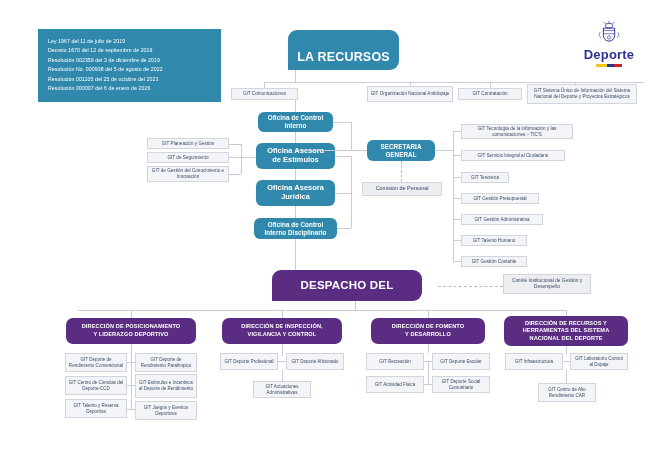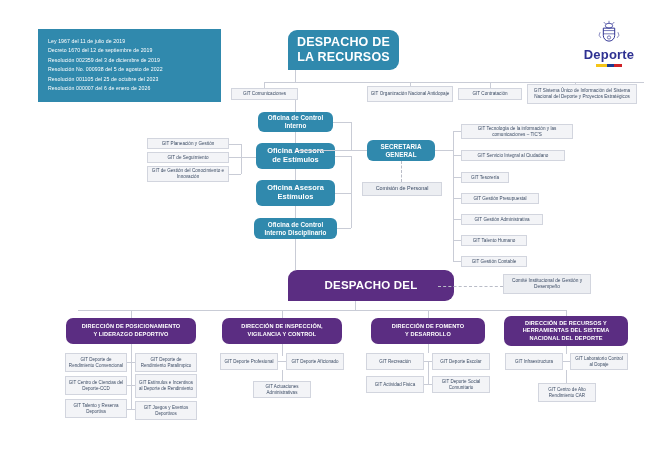--- a/index.html
+++ b/index.html
@@ -114,21 +114,21 @@
     <div class="brand-word">Deporte</div>
     <div class="flag">
       <i class="y"></i>
         <i class="b"></i>
         <i class="r"></i>
     </div>
   </div>
 
   <div class="abs teal-main" style="left:288px;top:30px;width:111px;height:40px;">
     <div>
-      <span>DESPACHO DE</span><br>
+      <br>
       <span>LA RECURSOS</span>
     </div>
   </div>
 
   <div class="abs ln lnv" style="left:295px;top:70px;height:12px;"></div>
 
   <div class="abs ln lnh" style="left:264px;top:82px;width:380px;"></div>
 
   <div class="abs ln lnv" style="left:264px;top:82px;height:6px;"></div>
   <div class="abs ln lnv" style="left:410px;top:82px;height:6px;"></div>
@@ -155,21 +155,21 @@
     <div>
       <span>Oficina Asesora</span><br>
       <span>de Estímulos</span>
     </div>
   </div>
   <div class="abs ln lnh" style="left:335px;top:156px;width:16px;"></div>
 
   <div class="abs teal md" style="left:256px;top:180px;width:79px;height:26px;">
     <div>
       <span>Oficina Asesora</span><br>
-      <span>Estímulos</span>
+      <span>Jurídica</span>
     </div>
   </div>
   <div class="abs ln lnh" style="left:335px;top:193px;width:16px;"></div>
   <div class="abs ln lnv" style="left:351px;top:156px;height:37px;"></div>
 
   <div class="abs teal sm" style="left:254px;top:218px;width:83px;height:21px;">
     <div>
       <span>Oficina de Control</span><br>
       <span>Interno Disciplinario</span>
     </div>
@@ -210,21 +210,21 @@
   <div class="abs ln lnh" style="left:453px;top:261px;width:8px;"></div>
 
   <div class="abs git" style="left:461px;top:124px;width:112px;height:15px;">GIT Tecnología de la información y las comunicaciones – TIC'S</div>
   <div class="abs git" style="left:461px;top:150px;width:104px;height:11px;">GIT Servicio Integral al Ciudadano</div>
   <div class="abs git" style="left:461px;top:172px;width:48px;height:11px;">GIT Tesorería</div>
   <div class="abs git" style="left:461px;top:193px;width:78px;height:11px;">GIT Gestión Presupuestal</div>
   <div class="abs git" style="left:461px;top:214px;width:82px;height:11px;">GIT Gestión Administrativa</div>
   <div class="abs git" style="left:461px;top:235px;width:66px;height:11px;">GIT Talento Humano</div>
   <div class="abs git" style="left:461px;top:256px;width:66px;height:11px;">GIT Gestión Contable</div>
 
-  <div class="abs purple-main" style="left:288px;top:270px;width:166px;height:31px;">
+  <div class="abs purple-main" style="left:272px;top:270px;width:150px;height:31px;">
     <div>
       <span>DESPACHO DEL</span><br>
     </div>
   </div>
 
   <div class="abs dash-h" style="left:438px;top:286px;width:65px;"></div>
   <div class="abs grey" style="left:503px;top:274px;width:88px;height:20px;font-size:4.8px;">Comité Institucional de Gestión y Desempeño</div>
 
   <div class="abs ln lnv" style="left:355px;top:301px;height:9px;"></div>
   <div class="abs ln lnh" style="left:78px;top:310px;width:488px;"></div>

